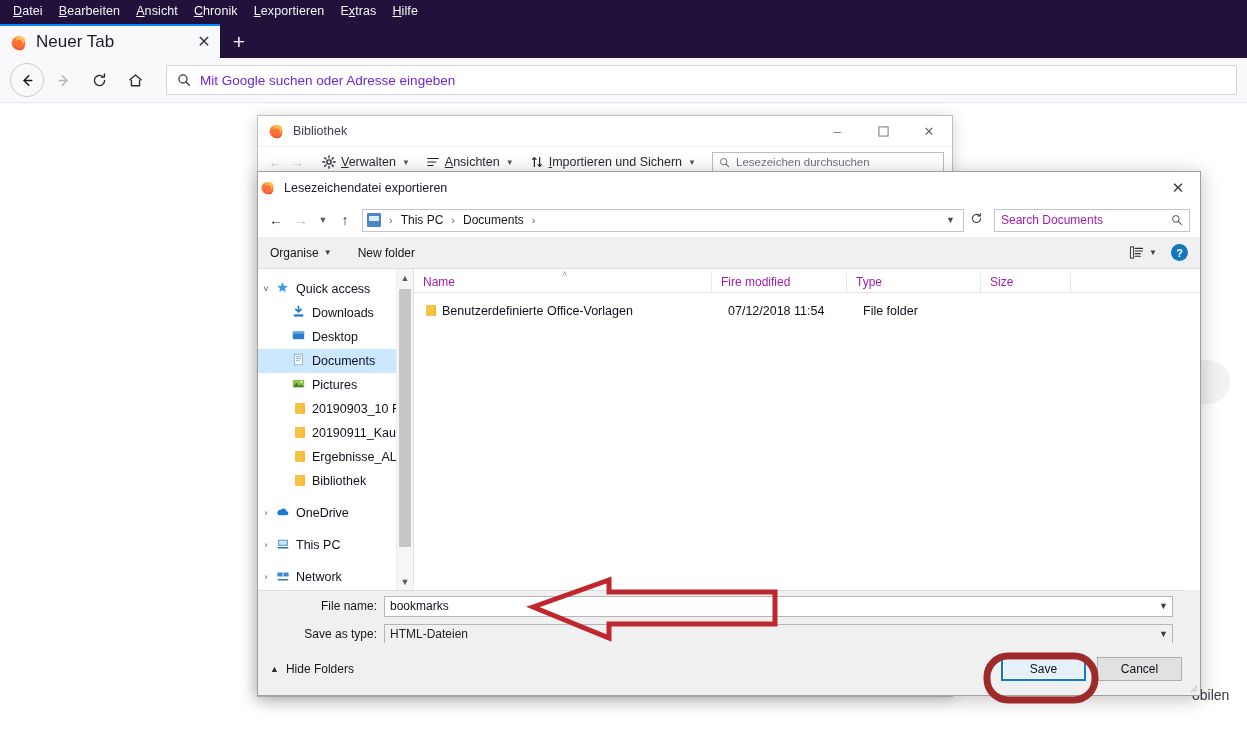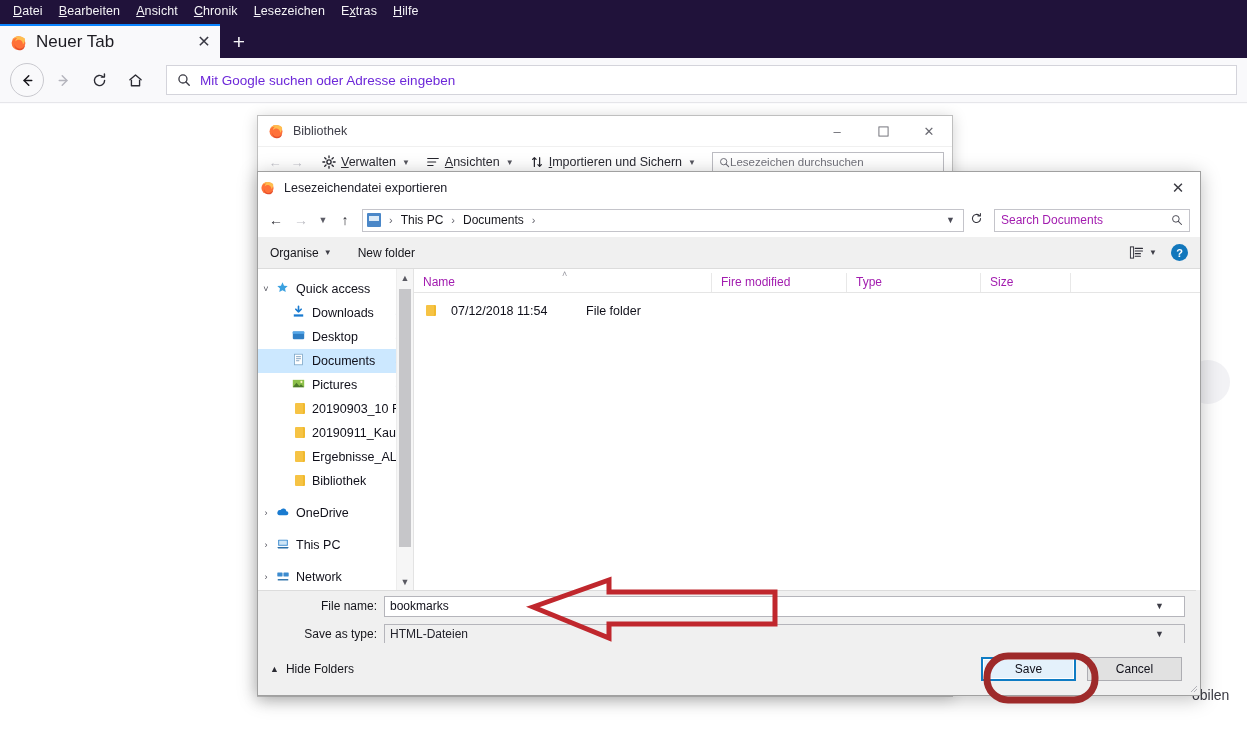--- a/index.html
+++ b/index.html
@@ -126,21 +126,21 @@
   }
   .lib-nav { width: 18px; color: #c4c4cb; text-align: center; font-size: 13px; }
   .lib-tb-item {
     display: flex; align-items: center; gap: 5px; padding: 2px 6px;
     font-size: 12.5px; color: #2b2b33; white-space: nowrap;
   }
   .lib-tb-item .caret { font-size: 8px; color: #55555e; margin-left: 1px; }
   .lib-search {
     margin-left: auto; width: 232px; height: 21px; background: #fff;
     border: 1px solid #bcbcc2; display: flex; align-items: center;
-    padding: 0 6px; 
+    padding: 0 6px; gap: 6px;
   }
   .lib-search .ph { font-size: 11.5px; color: #72727b; }
   .lib-body { position: absolute; left:0; right:0; top:63px; bottom:0; background: #fff; }
 
   
   .dlg {
     position: absolute; left: 257px; top: 171px; width: 944px; height: 525px;
     background: #f0f0f0; border: 1px solid #a0a0a0;
     box-shadow: 0 3px 18px rgba(0,0,0,.25);
   }
@@ -262,46 +262,46 @@
   }
   .fl-row .cell { padding-left: 9px; white-space: nowrap; overflow: hidden; }
   .fl-row .fico {
     width: 8px; height: 11px; background: #f6c344; border-radius: 1px;
     margin-left: 12px; margin-right: 8px; flex: 0 0 8px;
     box-shadow: 2px 0 0 #f0b92e;
   }
 
   
   .dlg-form {
-    position: absolute; left: 0; right: 4px; bottom: 52px; height: 53px;
+    position: absolute; left: 0; right: 16px; bottom: 52px; height: 53px;
     background: #f0f0f0; border-top: 1px solid #dcdcdc;
   }
   .formrow { height: 26px; display: flex; align-items: center; }
   .formrow .flabel {
     width: 126px; flex: 0 0 126px; text-align: right; padding-right: 7px;
     font-size: 12px; color: #16161c;
   }
   .finput {
     flex: 1 1 auto; height: 21px; margin-right: 11px; background: #ffffff;
     border: 1px solid #b5b5bb; display: flex; align-items: center;
-    padding: 0 16px 0 5px; font-size: 12px; color: #10101a;
+    padding: 0 0 0 5px; font-size: 12px; color: #10101a;
   }
   .finput.grey { background: #f0f0f0; color: #24242c; }
   .finput .val { flex: 1 1 auto; white-space: nowrap; overflow: hidden; }
   .finput .dd { width: 17px; text-align: center; font-size: 9px; color: #3c3c46; }
 
   .dlg-foot {
     position: absolute; left: 0; right: 0; bottom: 0; height: 52px;
     background: #f0f0f0; display: flex; align-items: center; padding: 0 12px;
   }
   .hidefolders { display: flex; align-items: center; gap: 7px; font-size: 12px; color: #16161c; }
   .hidefolders .caret { font-size: 9px; color: #2b2b33; }
   .foot-btns { margin-left: auto; display: flex; gap: 11px; padding-right: 6px; }
   .btn {
-    width: 95px; height: 24px; font-size: 12px; color: #10101a;
+    width: 85px; height: 24px; font-size: 12px; color: #10101a;
     background: #e1e1e1; border: 1px solid #adadb2;
     display: flex; align-items: center; justify-content: center;
   }
   .btn.primary {
     background: #e4f1fb; border: 2px solid #0f7cc4;
     box-shadow: inset 0 0 0 1px #ffffff;
   }
   .dlg-resize {
     position: absolute; right: 2px; bottom: 2px; width: 10px; height: 10px;
     color: #b2b2b8; font-size: 9px;
@@ -317,21 +317,21 @@
 
 <div id="root">
 
   <div class="ff-window">
 
     <div class="ff-menubar">
       <div class="mi"><u>D</u><span>atei</span></div>
       <div class="mi"><u>B</u><span>earbeiten</span></div>
       <div class="mi"><u>A</u><span>nsicht</span></div>
       <div class="mi"><u>C</u><span>hronik</span></div>
-      <div class="mi"><u>L</u><span>esezeichen</span></div>
+      <div class="mi"><u>L</u><span>exportieren</span></div>
       <div class="mi">E<u>x</u><span>tras</span></div>
       <div class="mi"><u>H</u><span>ilfe</span></div>
     </div>
 
     <div class="ff-tabstrip">
       <div class="ff-tab">
         <svg class="ff-logo" viewBox="0 0 32 32">
           <circle cx="16" cy="17" r="13" fill="#ff7139"></circle>
           <path d="M16 4c-6 0-11 4-12.4 9.6C5 9.5 9 7 13.6 7.6c-2.4 1.6-3.6 4-3.4 6.3 2-2.7 5.6-3.9 9-2.6 3.6 1.4 5.6 5 5 8.6C27 17 29 12.6 28 8.6 25.6 5.8 21 4 16 4z" fill="#ffbd4f"></path>
           <path d="M27 22c-2.2 4.8-7.8 7-12.6 5-3.3-1.4-5.3-4.4-5.5-7.6-.6 2.6.1 5.6 2.2 7.9 3.7 4.1 10 4.4 14.1.7 1.2-1.1 2-2.4 2.5-3.8z" fill="#e34d2a"></path>
@@ -661,20 +661,21 @@
           <div class="col" style="width:297px">Name</div>
           <div class="col" style="width:135px">Fire modified</div>
           <div class="col" style="width:134px">Type</div>
           <div class="col" style="width:90px">Size</div>
           <div class="col" style="flex:1 1 auto"></div>
           <div class="sortmark">˄</div>
         </div>
 
         <div class="fl-row">
           <span class="fico"></span>
+          <span class="cell" style="width:277px;padding-left:0">Benutzerdefinierte Office-Vorlagen</span>
           <span class="cell" style="width:135px">07/12/2018 11:54</span>
           <span class="cell" style="width:134px">File folder</span>
           <span class="cell" style="width:90px"></span>
         </div>
       </div>
     </div>
 
     <div class="dlg-form">
       <div class="formrow" style="margin-top:2px">
         <div class="flabel">File name:</div>

